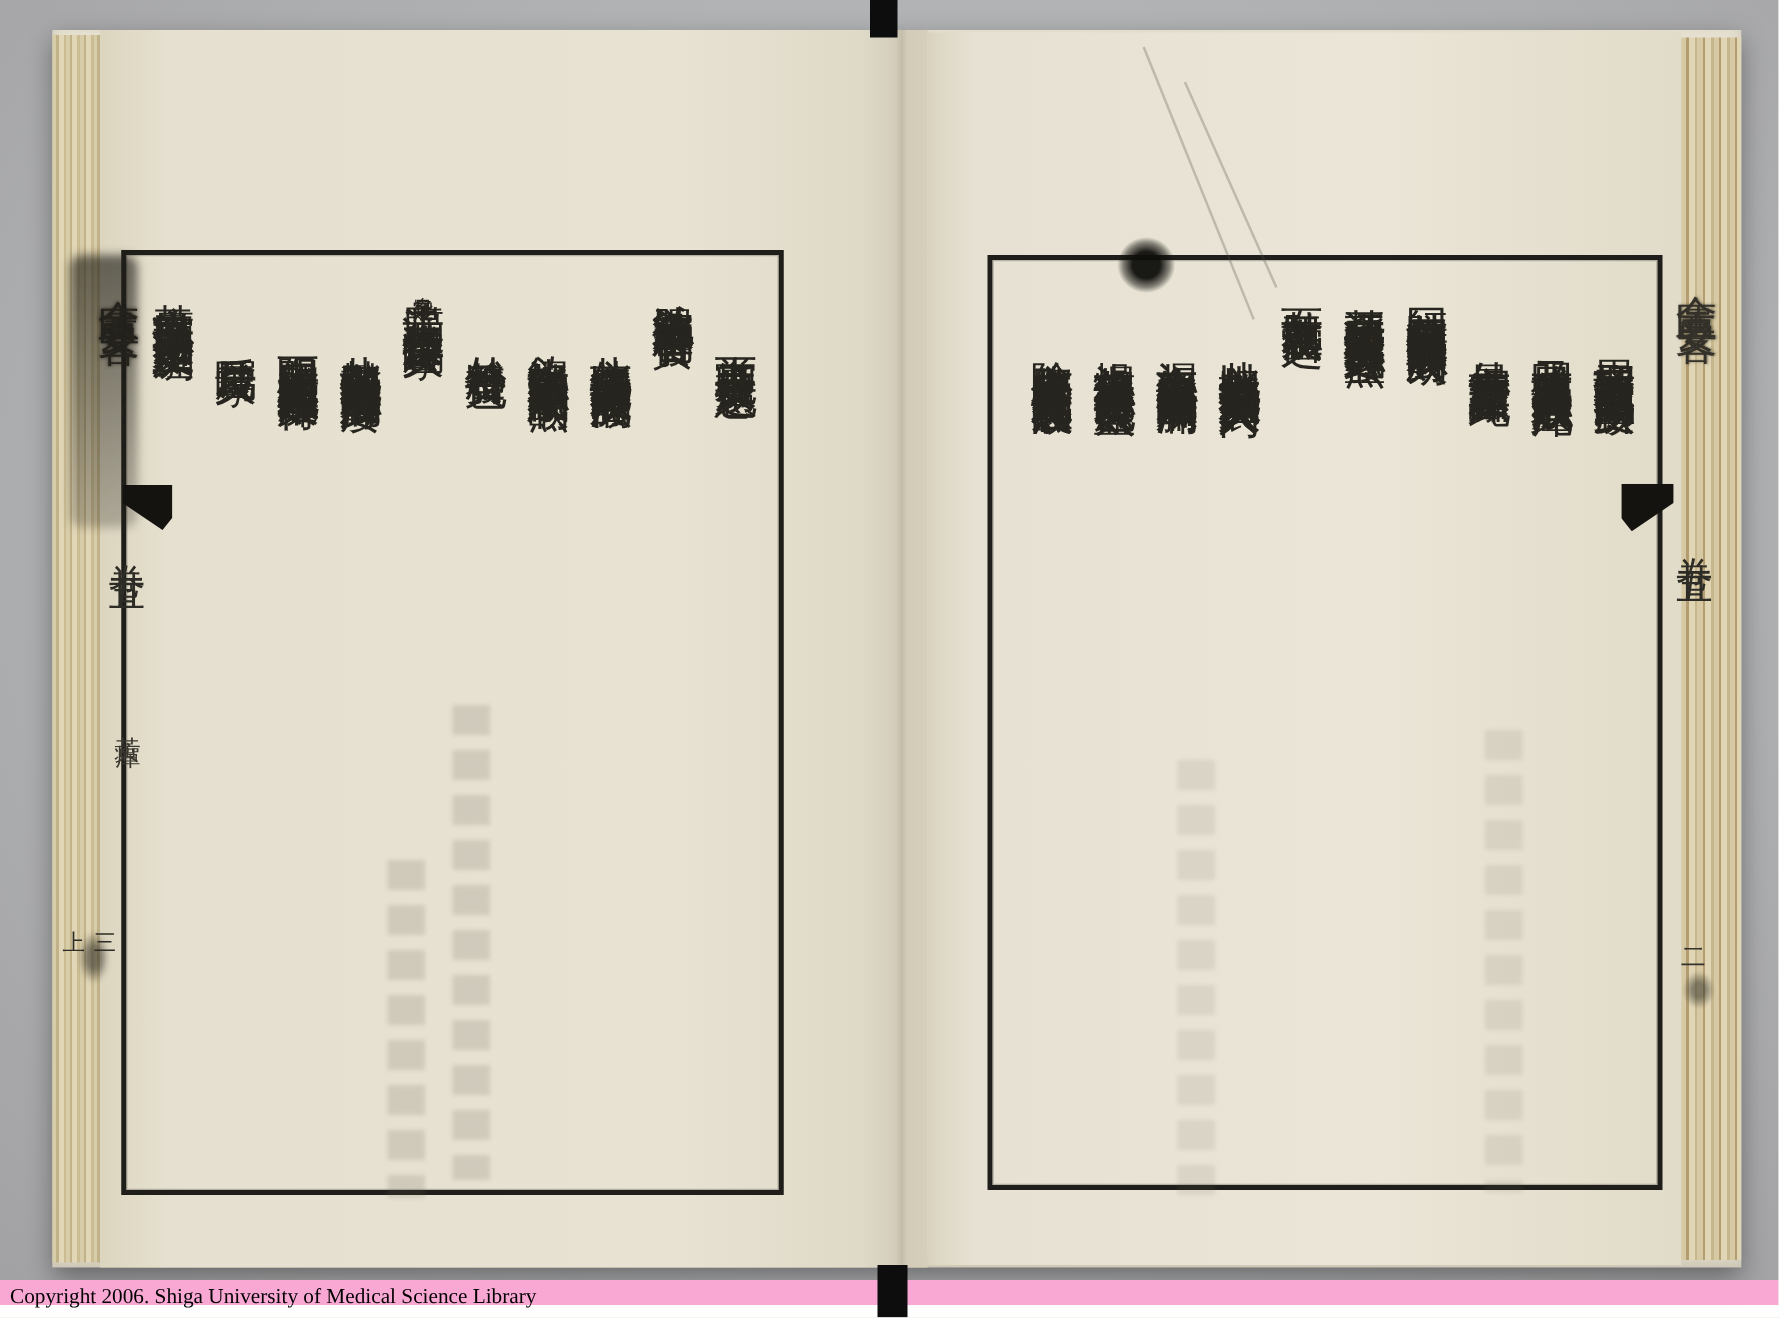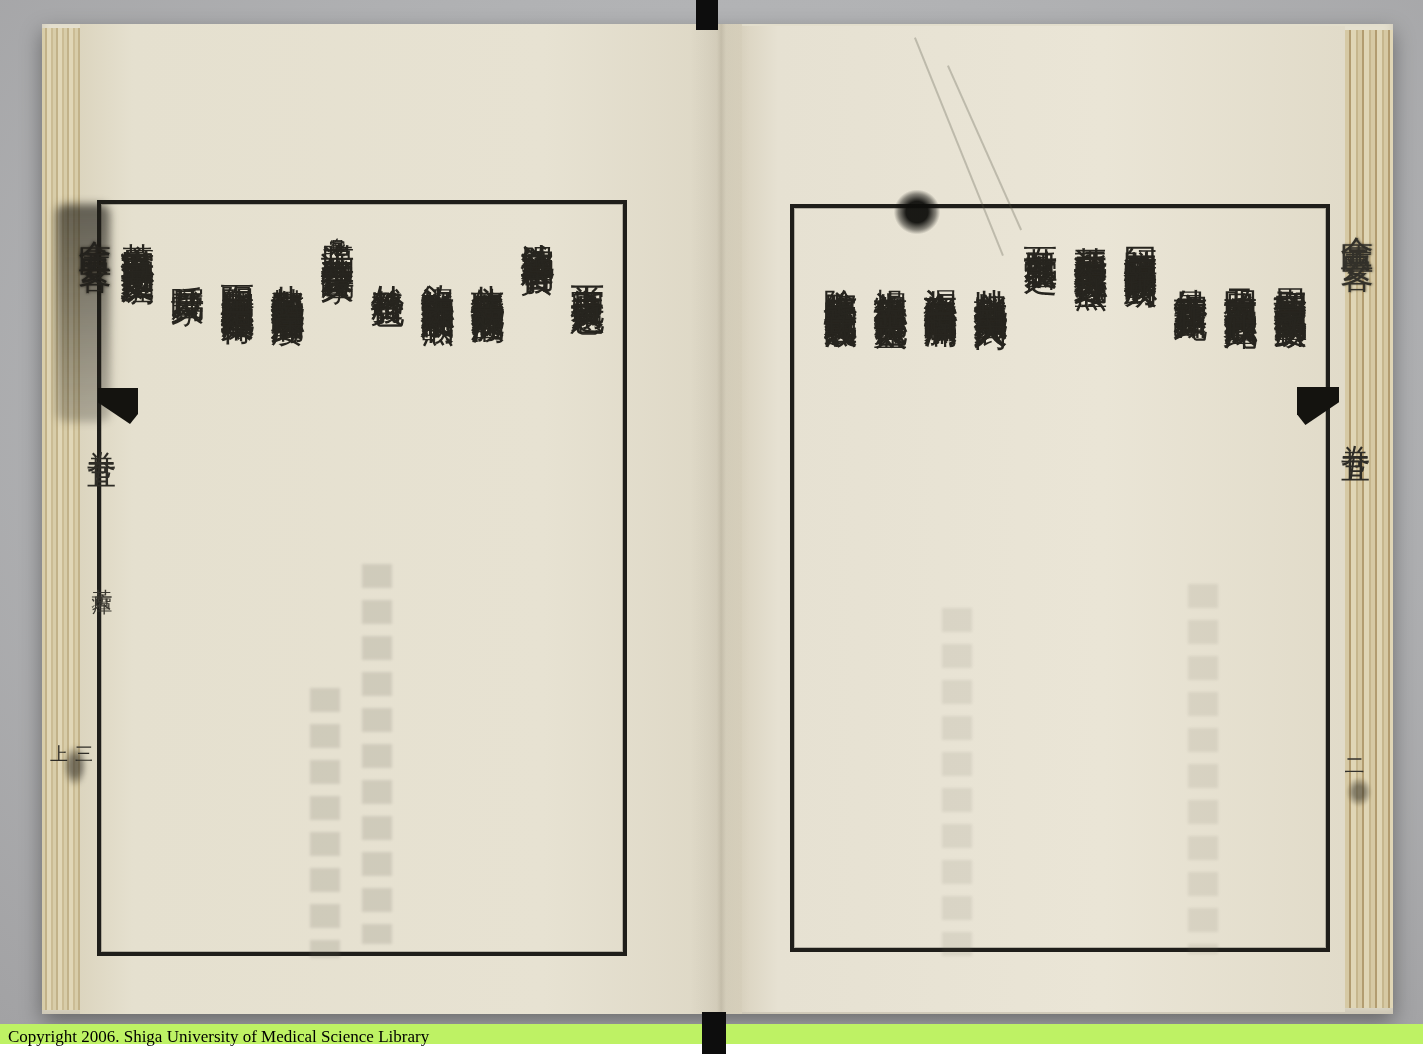--- a/index.html
+++ b/index.html
@@ -115,21 +115,21 @@
   .ghost-2 { left:268px; top:664px; height:270px; }
   .ghost-3 { left:900px; top:584px; height:350px; opacity:.3; }
   .ghost-4 { left:1146px; top:560px; height:370px; opacity:.3; }
   
   .spine-top, .spine-bottom { position:absolute; background:#0d0d0d; z-index:6; }
   .spine-top    { left:696px; top:0;     width:22px; height:30px; }
   .spine-bottom { left:702px; top:1012px; width:24px; height:42px; }
   
   .caption-bar {
     position:absolute; left:0; top:1024px; width:1423px; height:20px;
-    background:#bef264; z-index:5;
+    background:#f9a8d4; z-index:5;
   }
   .caption-bar span {
     position:absolute; left:8px; top:3px;
     font-family:"Liberation Serif","DejaVu Serif",serif;
     font-size:17px; color:#000;
   }
 </style>
 </head>
 <body>
 

